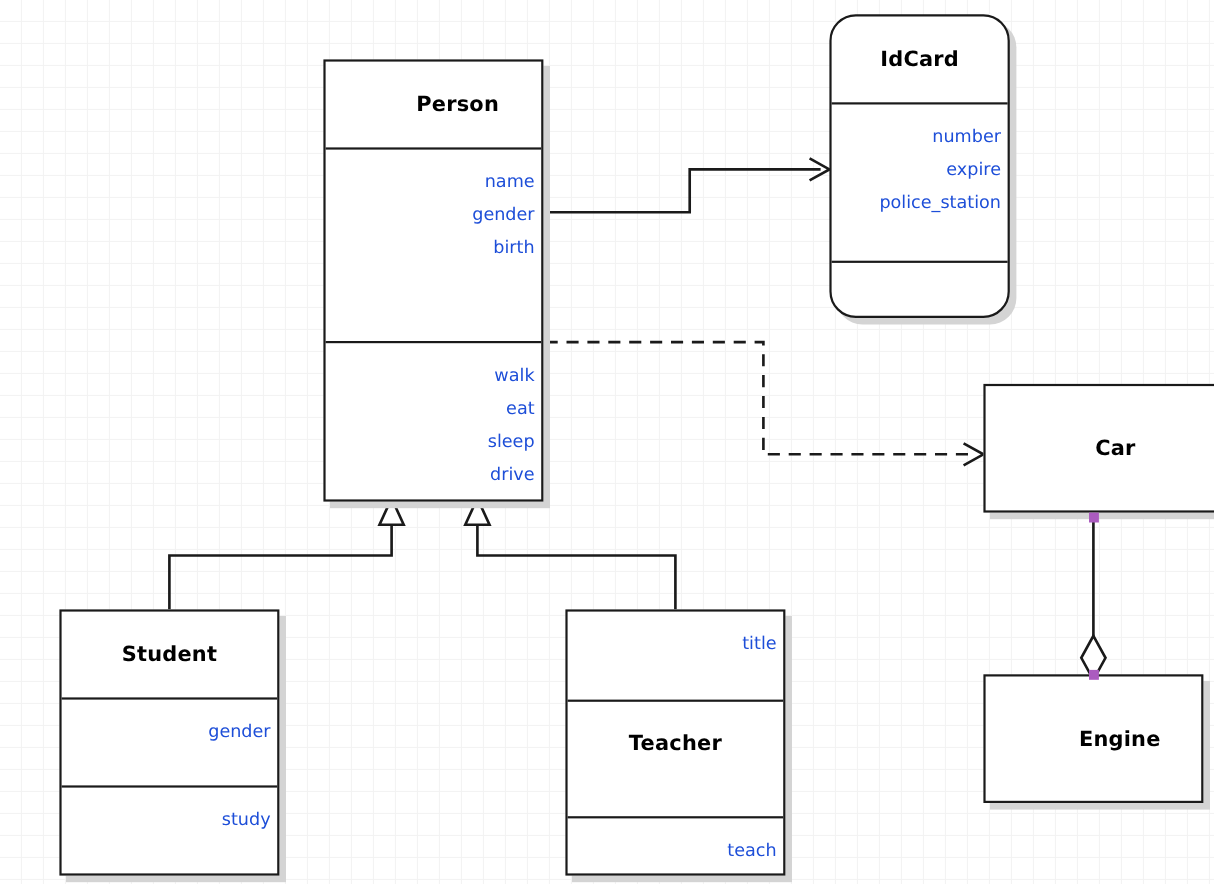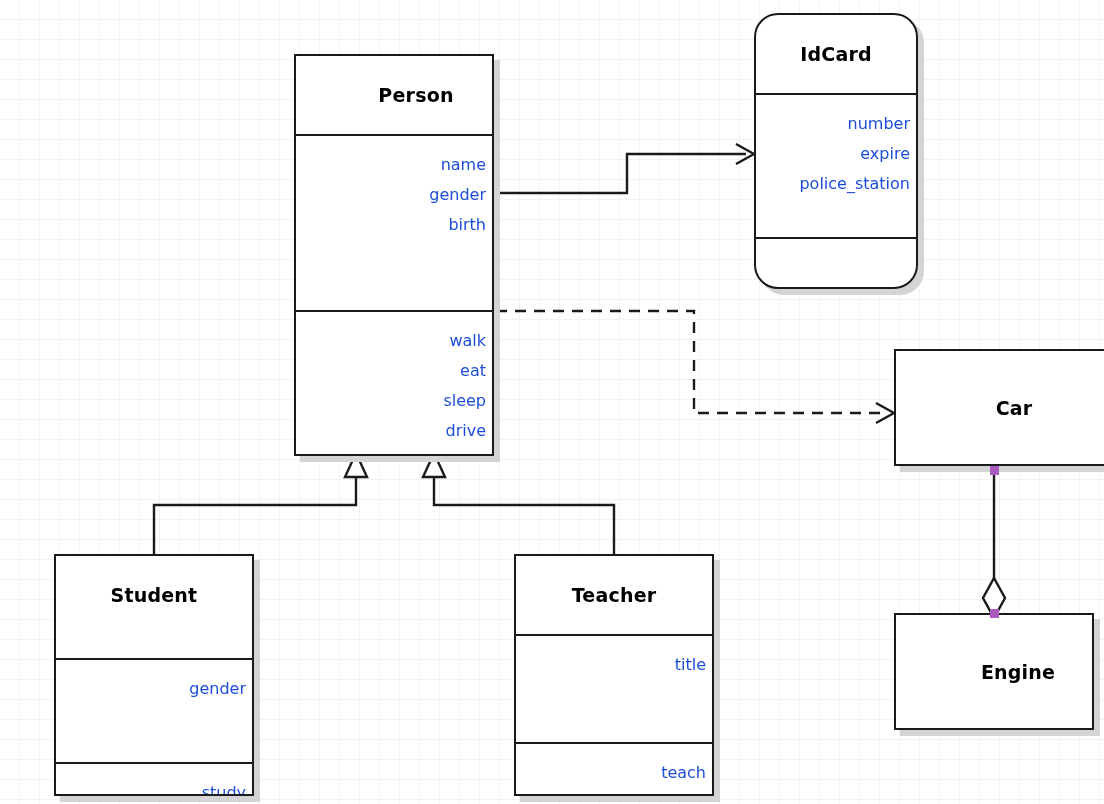--- a/index.html
+++ b/index.html
@@ -120,38 +120,38 @@
       <span>IdCard</span>
     </div>
     <div class="compartment members" style="height:144px;">
       <div class="member">number</div>
       <div class="member">expire</div>
       <div class="member">police_station</div>
     </div>
     <div class="compartment members" style="flex:1;"></div>
   </div>
 
-  <div class="uml-class" style="left:54px; top:554px; width:200px; height:242px;gap:24px;">
+  <div class="uml-class" style="left:54px; top:554px; width:200px; height:242px;">
     <div class="compartment title" style="height:78px;">
       <span>Student</span>
     </div>
     <div class="compartment members" style="height:80px;">
       <div class="member">gender</div>
     </div>
     <div class="compartment members" style="flex:1;padding-left:46px;">
       <div class="member">study</div>
     </div>
   </div>
 
   <div class="uml-class" style="left:514px; top:554px; width:200px; height:242px;">
+    <div class="compartment members" style="height:80px;">
+      <div class="member">title</div>
+    </div>
     <div class="compartment title" style="height:78px;">
       <span>Teacher</span>
-    </div>
-    <div class="compartment members" style="height:80px;">
-      <div class="member">title</div>
     </div>
     <div class="compartment members" style="flex:1;margin-top:28px;">
       <div class="member">teach</div>
     </div>
   </div>
 
   <div class="uml-class" style="left:894px; top:349px; width:216px; height:117px;padding-left:24px;">
     <div class="compartment title" style="flex:1;">
       <span>Car</span>
     </div>

